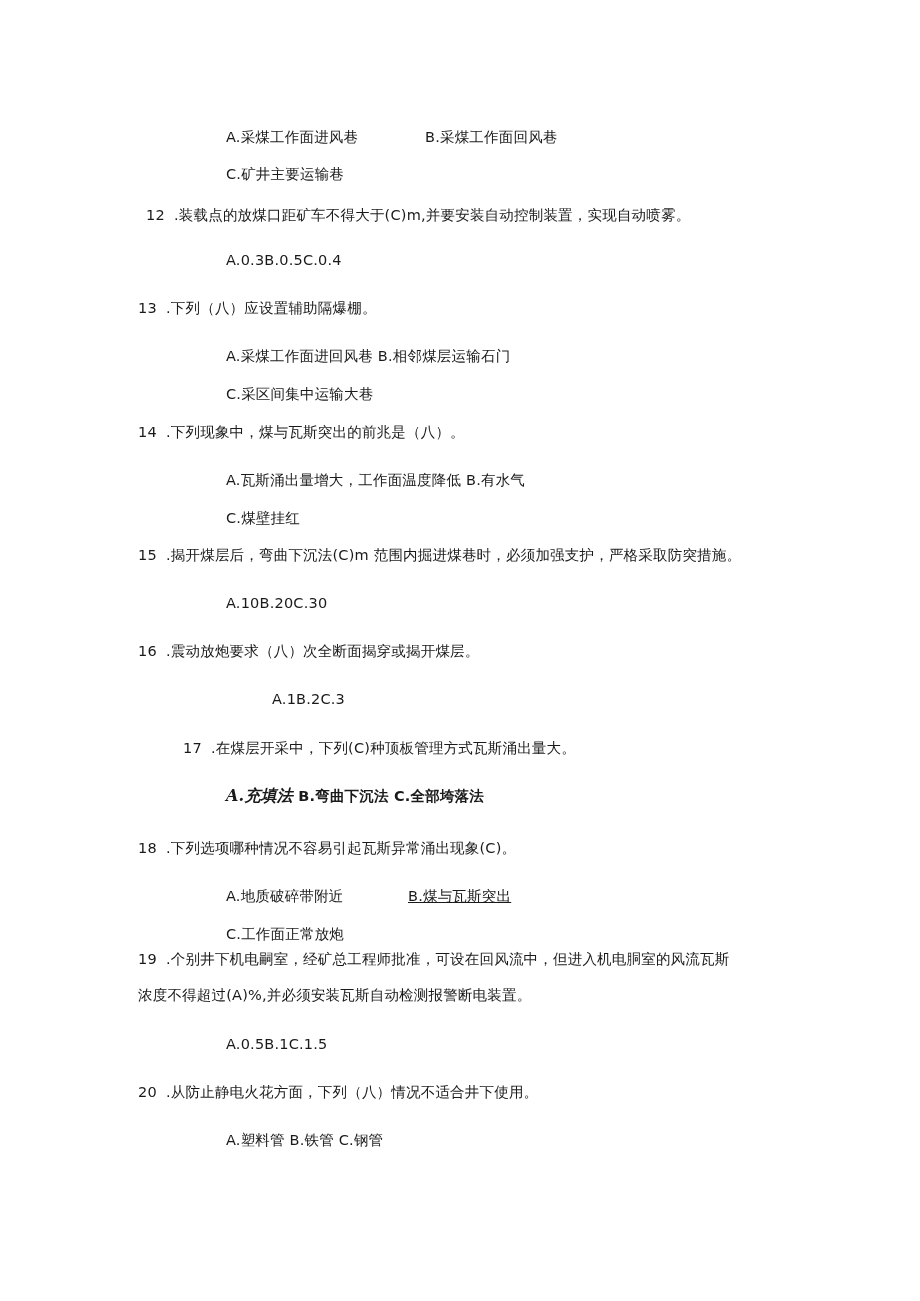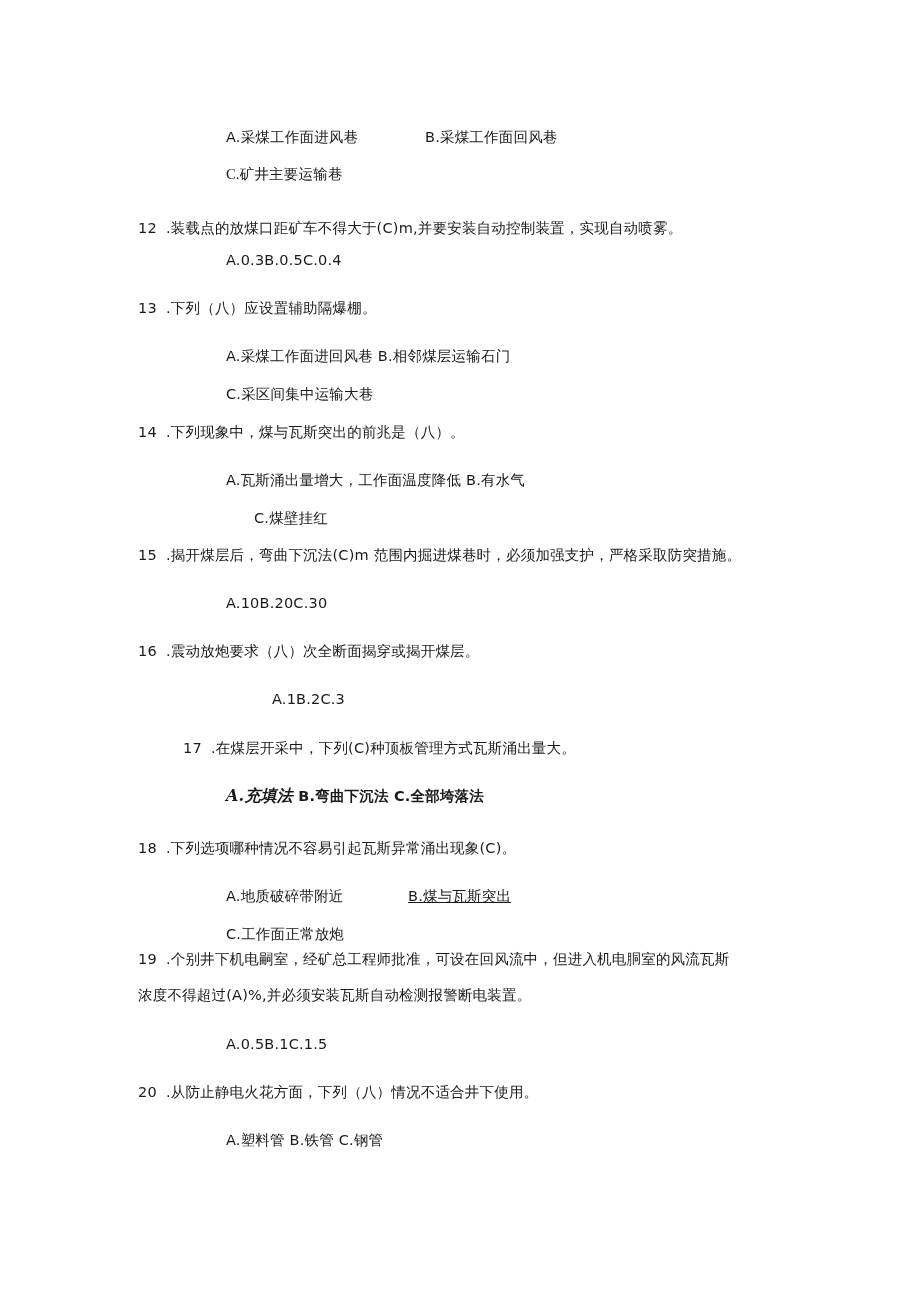--- a/index.html
+++ b/index.html
@@ -9,38 +9,38 @@
     .q { left: 138px; }
     .opt { left: 226px; }
     .num { display: inline-block; width: 28px; }
     .ital { font-style: italic; font-family: "DejaVu Serif", serif; font-size: 16px; }
   </style>
 </head>
 <body>
 
 <div class="line opt" style="top:127px;">A.采煤工作面进风巷</div>
 <div class="line" style="left:425px; top:127px;">B.采煤工作面回风巷</div>
-<div class="line opt" style="top:164px;font-family:Liberation Serif, serif;">C.矿井主要运输巷</div>
+<div class="line opt" style="top:164px;">C.矿井主要运输巷</div>
 
-<div class="line q" style="top:218px;">
+<div class="line q" style="top:205px;margin-left:8px;">
   <span class="num">12</span><span>.装载点的放煤口距矿车不得大于(C)m,并要安装自动控制装置，实现自动喷雾。</span>
 </div>
 <div class="line opt" style="top:250px;">A.0.3B.0.5C.0.4</div>
 
 <div class="line q" style="top:298px;">
   <span class="num">13</span><span>.下列（八）应设置辅助隔爆棚。</span>
 </div>
 <div class="line opt" style="top:346px;">A.采煤工作面进回风巷 B.相邻煤层运输石门</div>
 <div class="line opt" style="top:384px;">C.采区间集中运输大巷</div>
 
 <div class="line q" style="top:422px;">
   <span class="num">14</span><span>.下列现象中，煤与瓦斯突出的前兆是（八）。</span>
 </div>
 <div class="line opt" style="top:470px;">A.瓦斯涌出量增大，工作面温度降低 B.有水气</div>
-<div class="line opt" style="top:508px;margin-left:28px;">C.煤壁挂红</div>
+<div class="line opt" style="top:508px;">C.煤壁挂红</div>
 
 <div class="line q" style="top:545px;">
   <span class="num">15</span><span>.揭开煤层后，弯曲下沉法(C)m 范围内掘进煤巷时，必须加强支护，严格采取防突措施。</span>
 </div>
 <div class="line opt" style="top:593px;text-align:center;">A.10B.20C.30</div>
 
 <div class="line q" style="top:641px;">
   <span class="num">16</span><span>.震动放炮要求（八）次全断面揭穿或揭开煤层。</span>
 </div>
 <div class="line opt" style="top:689px;margin-left:46px;">A.1B.2C.3</div>

